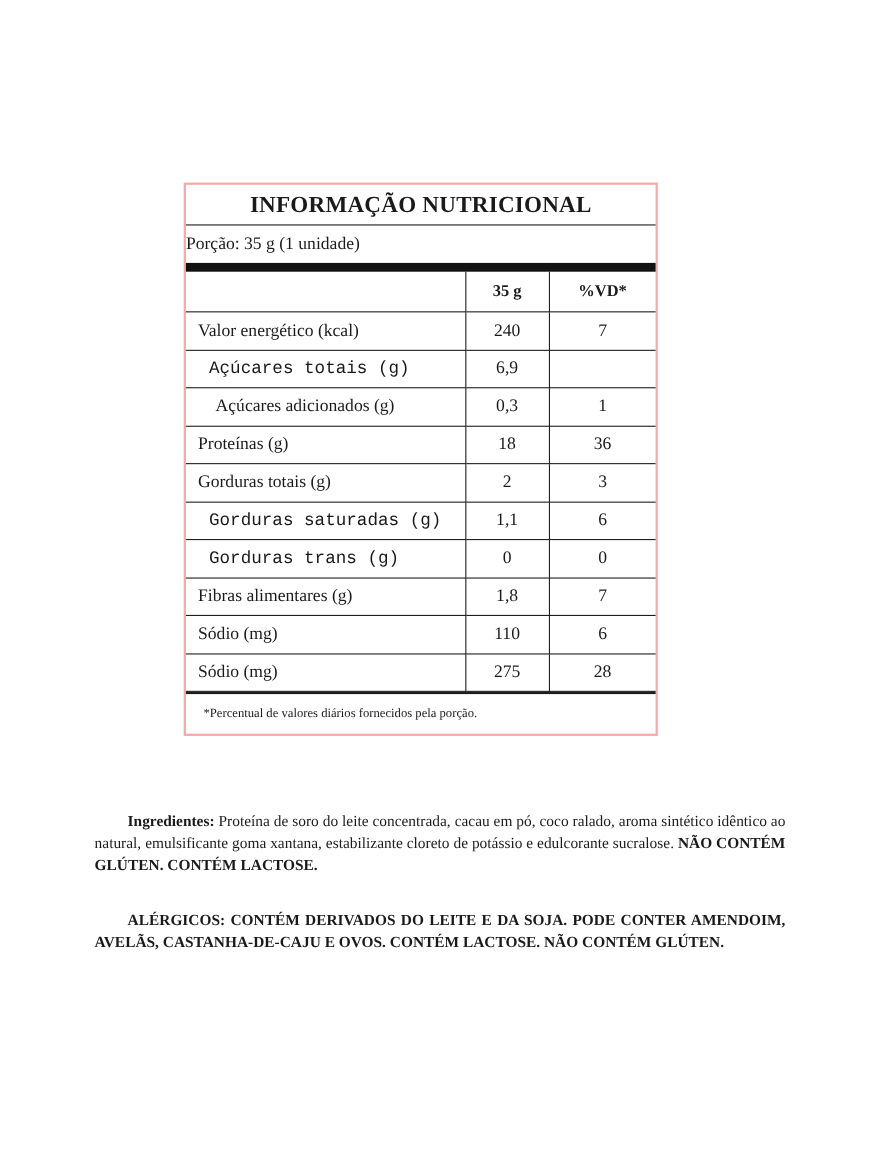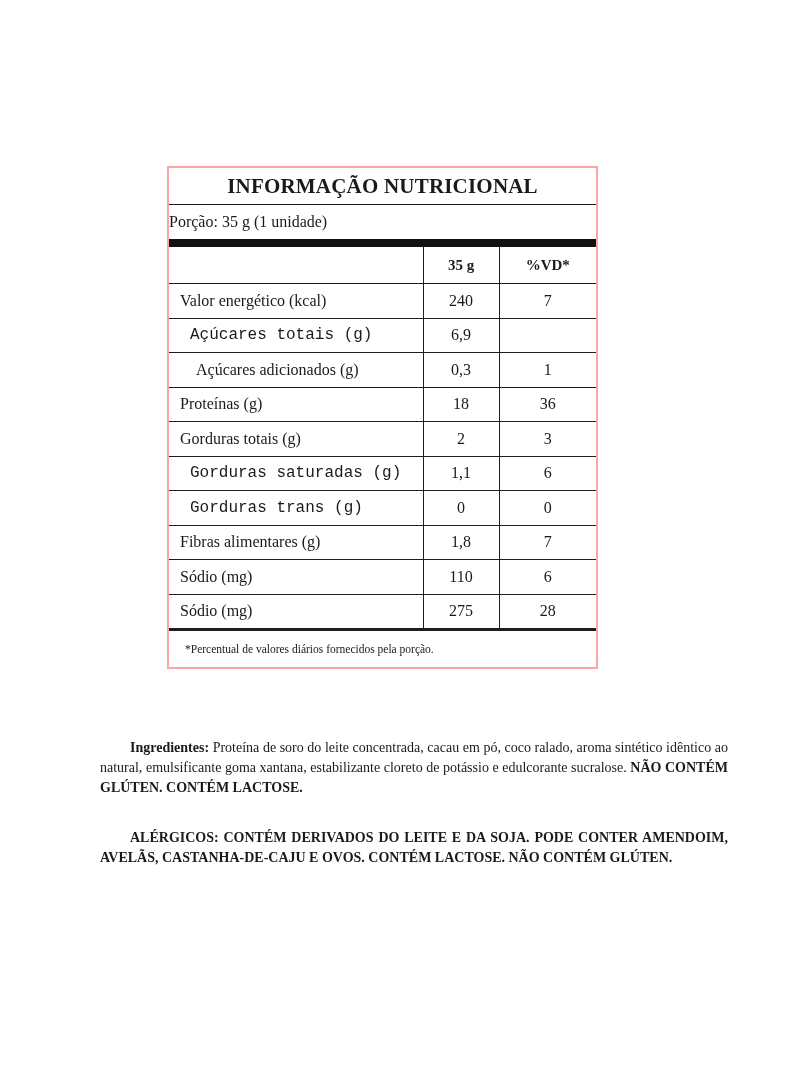--- a/index.html
+++ b/index.html
@@ -16,21 +16,21 @@
   tr td:first-child { border-left: none; }
   tr td:last-child { border-right: none; }
   tr:first-child td { border-top: none; margin-left: 16px; }
   td.c1 { text-align: left; padding-left: 11px; }
   td.c1.ind { padding-left: 21px; font-family: Liberation Mono, monospace; }
   td.c1.ind2 { padding-left: 27px; }
   td.c2, td.c3 { text-align: center; }
   .hdr td { font-weight: bold; font-size: 15px; height: 36px; }
   .footnote { border-top: 2px solid #1e1e1e; height: 36px; display: flex; align-items: center;
               padding-left: 16px; font-size: 11.5px; }
-  .para { position: absolute; left: 100px; width: 628px; font-size: 14px; line-height: 20px;
+  .para { position: absolute; left: 86px; width: 628px; font-size: 14px; line-height: 20px;
           text-align: justify; font-family: Liberation Serif, serif; }
   .para .indent { display: inline-block; width: 30px; }
   .ingredients { top: 738px; }
   .allergens { top: 828px; font-weight: bold; }
   b { font-weight: bold; }
 </style>
 </head>
 <body>
 
 <div class="panel">

